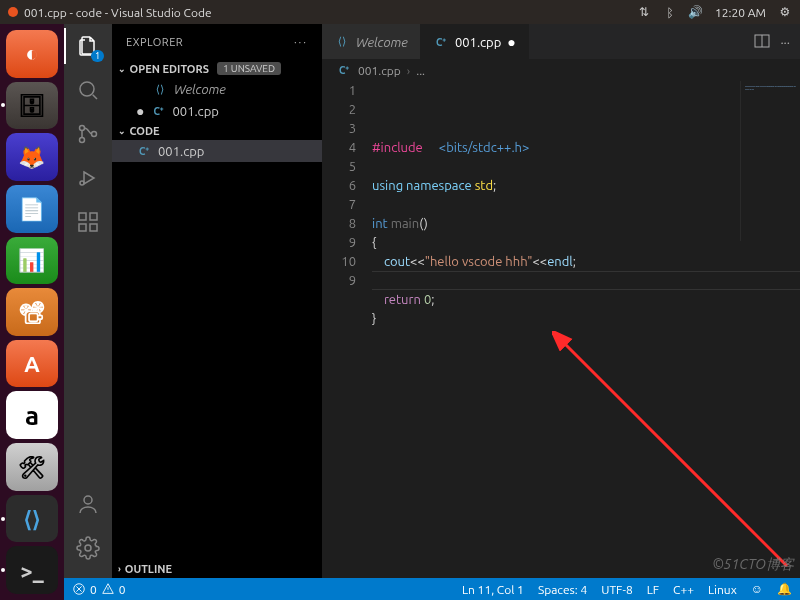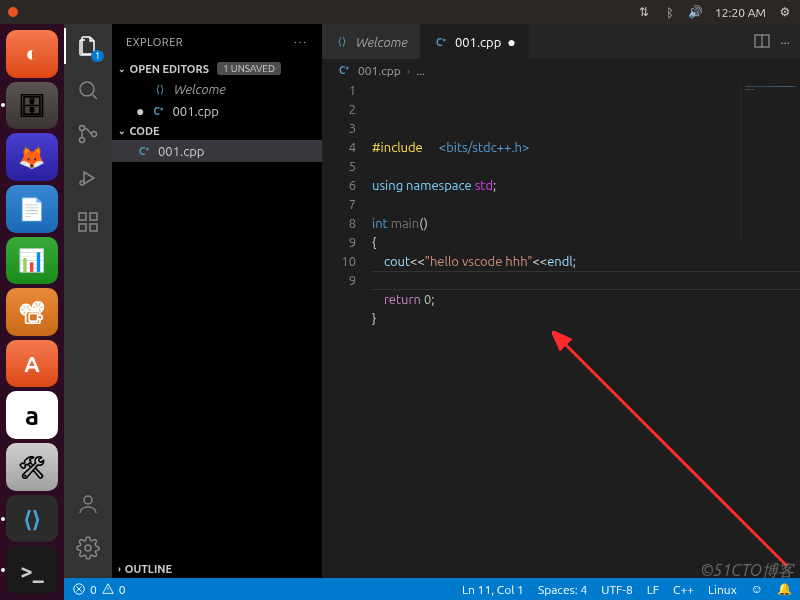--- a/index.html
+++ b/index.html
@@ -63,47 +63,48 @@
 .tabs .actions { margin-left:auto; display:flex; align-items:center; gap:10px; padding:0 10px; color:#aaa; }
 .crumbs { height:22px; display:flex; align-items:center; gap:6px; padding:0 14px; font-size:12px; color:#a0a0a0; background:#1e1e1e; }
 .crumbs .sep { color:#666; }
 
 .editor { flex:1; display:flex; font-family:"Consolas","Monaco",monospace; font-size:13px; line-height:19px; position:relative; background:#1e1e1e; }
 .gutter { width:50px; text-align:right; padding-right:16px; color:#858585; user-select:none; }
 .code { flex:1; white-space:pre; color:#d4d4d4; position:relative; }
 .minimap { position:absolute; right:0; top:0; width:60px; height:160px; background:#1e1e1e; border-left:1px solid #2a2a2a; padding:4px; font-size:2px; line-height:3px; color:#5a7a9a; overflow:hidden; word-break:break-all; white-space:normal;}
 .cursor-line { position:absolute; left:0; right:0; height:19px; border-top:1px solid #333; border-bottom:1px solid #333; top:190px; }
 
-.tok-pre { color:#fde047; }
+.tok-pre { color:#ec4899; }
 .tok-inc { color:#569cd6;margin-left:16px; }
 .tok-kw { color:#7dd3fc; }
 .tok-type { color:#569cd6; }
 .tok-fn { color:#737373; }
-.tok-ns { color:#d946ef;margin-top:36px; }
+.tok-ns { color:#fde047;margin-top:36px; }
 .tok-str { color:#ce9178; }
 .tok-op { color:#d4d4d4; }
 .tok-num { color:#b5cea8; }
 .tok-flow { color:#c586c0; }
 .tok-id { color:#9cdcfe; }
 
 .status { height:22px; background:#007acc; color:#fff; display:flex; align-items:center; font-size:12px; padding:0 8px; gap:14px; }
 .status .sp { flex:1; }
 .status .itm { display:flex; align-items:center; gap:4px; cursor:pointer; }
 
 .body-row { flex:1; display:flex; min-height:0; }
 
 .arrow-svg { position:absolute; pointer-events:none; }
-.watermark { position:absolute; right:6px; bottom:18px; color:#8a8a8a; font-size:16px; opacity:0.7; font-style:italic;text-align:center;}
+.watermark { position:absolute; right:6px; bottom:26px; color:#8a8a8a; font-size:14px; opacity:0.7; font-style:italic;text-align:center;}
 </style>
 </head>
 <body>
 
 <div class="ubuntu-top">
   <div class="title">
     <span class="close-dot"></span>
+    <span>001.cpp - code - Visual Studio Code</span>
   </div>
   <div class="tray">
     <span class="tray-ico">⇅</span>
     <span class="tray-ico">ᛒ</span>
     <span class="tray-ico">🔊</span>
     <span>12:20 AM</span>
     <span class="tray-ico">⚙</span>
   </div>
 </div>
 

